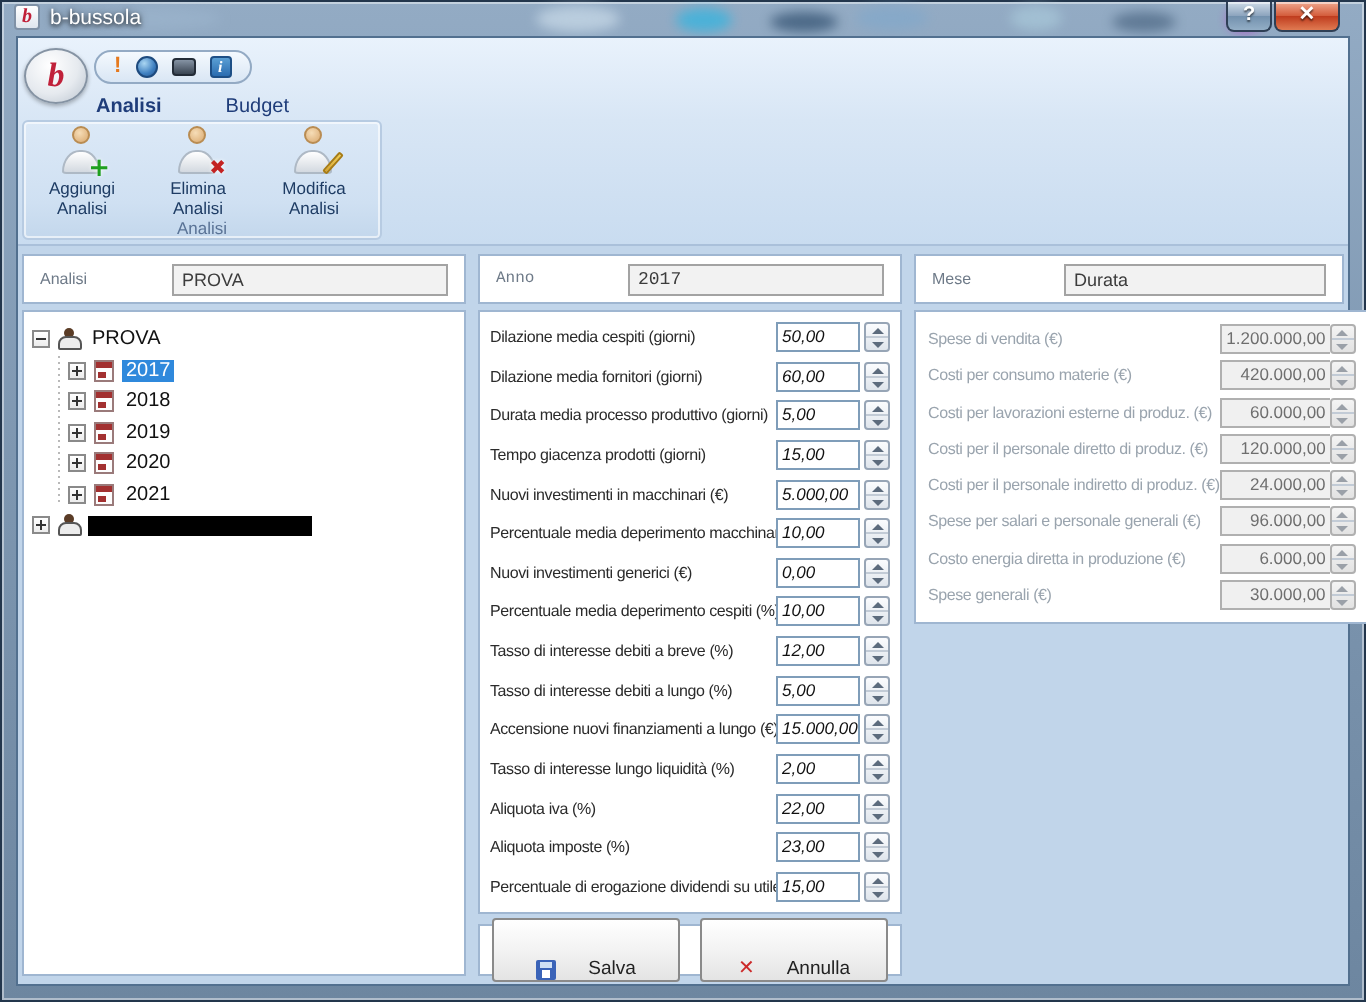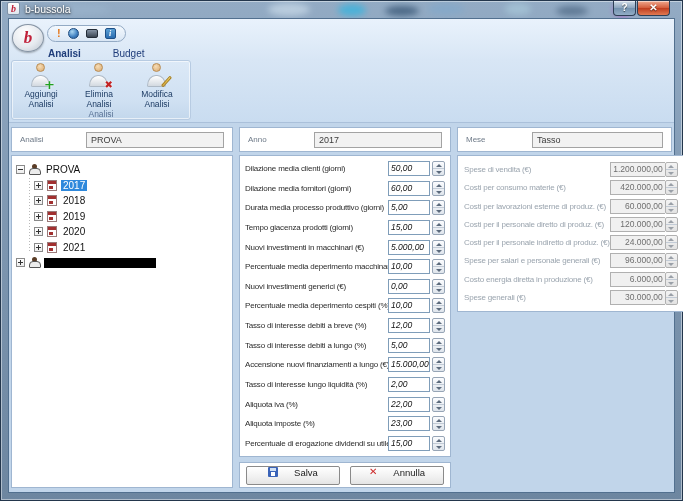--- a/index.html
+++ b/index.html
@@ -71,21 +71,21 @@
   .badge.del { color:#c32222; font:bold 10px/10px "DejaVu Sans",sans-serif; text-shadow:0 0 2px #fff; }
   .badge.pencil { right:4px; bottom:0; width:3px; height:13px; transform:rotate(42deg);
     background:linear-gradient(#f8d24a,#dfa726); border:1px solid #a87c14; border-radius:1px; }
 
   
   .header-row { display:flex; gap:6px; margin:4px 2px 0 2px; height:25px; flex:0 0 25px; }
   .hbox { background:#fff; border:1px solid #9fb6d1; display:flex; align-items:center; padding:0 8px; gap:8px; }
   .hbox .hlabel { font-size:8px; color:#6e7a88; width:58px; }
   .hbox .hvalue { flex:1; height:16px; background:#f2f2f2; border:1px solid #a3a3a3;
     font-size:9px; color:#3c3c3c; line-height:14px; padding:0 4px; overflow:hidden; white-space:nowrap; }
-  .hbox.b1 { width:222px; } .hbox.b2 { width:212px; } .hbox.b3 { flex:1; }
+  .hbox.b1 { width:222px; } .hbox.b2 { width:212px;font-family:Liberation Mono, monospace; } .hbox.b3 { flex:1; }
 
   
   .main { flex:1; display:flex; gap:6px; margin:3px 2px 4px 2px; min-height:0; }
   .panel { background:#fff; border:1px solid #9fb6d1; }
 
   
   .tree-panel { width:222px; flex:0 0 222px; padding:6px 4px; font-size:10px; color:#111; overflow:hidden; }
   .tree-row { display:flex; align-items:center; gap:4px; height:15.5px; }
   .tree-children { margin-left:10px; padding-left:8px;
     background:repeating-linear-gradient(180deg,#b9b9b9 0 1px,transparent 1px 3px) 3px 0/1px 96% no-repeat; }
@@ -116,22 +116,22 @@
     border:1px solid #97a5b6; border-radius:2px; background:linear-gradient(#fbfcfe,#dfe5ec); }
   .spin i { flex:1; position:relative; }
   .spin i.up { border-bottom:1px solid #c2cbd6; }
   .spin i.up::after { content:""; position:absolute; left:50%; top:2px; margin-left:-3px;
     border-left:3px solid transparent; border-right:3px solid transparent; border-bottom:3px solid #5c6b7d; }
   .spin i.dn::after { content:""; position:absolute; left:50%; top:2px; margin-left:-3px;
     border-left:3px solid transparent; border-right:3px solid transparent; border-top:3px solid #5c6b7d; }
 
   
   .btns-panel { height:26px; flex:0 0 26px; margin-top:5px; padding:3px 6px; display:flex; gap:10px; align-items:center; }
-  .action-btn { flex:1; height:19px; border:1px solid #8a8a8a; border-radius:2px;
-    background:linear-gradient(#ffffff,#f0f0f0 60%,#e4e4e4); display:flex; align-items:flex-start; justify-content:center;
+  .action-btn { flex:1; height:32px; border:1px solid #8a8a8a; border-radius:2px;
+    background:linear-gradient(#ffffff,#f0f0f0 60%,#e4e4e4); display:flex; align-items:flex-end; justify-content:center;
     gap:16px; font-size:9.5px; color:#222; }
   .floppy { width:10px; height:10px; background:#3a63b8; border-radius:1px; position:relative; }
   .floppy::before { content:""; position:absolute; top:1px; left:2px; right:2px; height:3px; background:#cfe0f5; }
   .floppy::after { content:""; position:absolute; bottom:1px; left:3px; right:3px; height:4px; background:#fff; }
   .redx { color:#cc2a2a; font:bold 10px/10px "DejaVu Sans",sans-serif; }
 
   
   .right-col { flex:1; display:flex; flex-direction:column; min-height:0; }
   .econ-panel { height:157px; flex:0 0 157px; padding:6px 6px; display:flex; flex-direction:column; justify-content:space-between; overflow:hidden; }
   .econ-row { display:flex; align-items:center; height:15px; }
@@ -218,21 +218,21 @@
       <div class="hbox b1">
         <span class="hlabel">Analisi</span>
         <span class="hvalue">PROVA</span>
       </div>
       <div class="hbox b2">
         <span class="hlabel">Anno</span>
         <span class="hvalue">2017</span>
       </div>
       <div class="hbox b3">
         <span class="hlabel">Mese</span>
-        <span class="hvalue">Tasso</span>
+        <span class="hvalue">Durata</span>
       </div>
     </div>
 
     <div class="main">
 
       <div class="panel tree-panel">
         <div class="tree-row">
           <span class="expand"></span>
           <span class="tinyperson"></span>
           <span class="tlabel">PROVA</span>
@@ -267,21 +267,21 @@
         <div class="tree-row">
           <span class="expand plus"></span>
           <span class="tinyperson"></span>
           <span class="redacted"></span>
         </div>
       </div>
 
       <div class="mid-col">
         <div class="panel form-panel">
           <div class="form-row">
-              <span class="flabel">Dilazione media clienti (giorni)</span>
+              <span class="flabel">Dilazione media cespiti (giorni)</span>
               <span class="fvalue">50,00</span>
               <span class="spin">
                 <i class="up"></i>
                 <i class="dn"></i>
               </span>
             </div>
             <div class="form-row">
               <span class="flabel">Dilazione media fornitori (giorni)</span>
               <span class="fvalue">60,00</span>
               <span class="spin">

